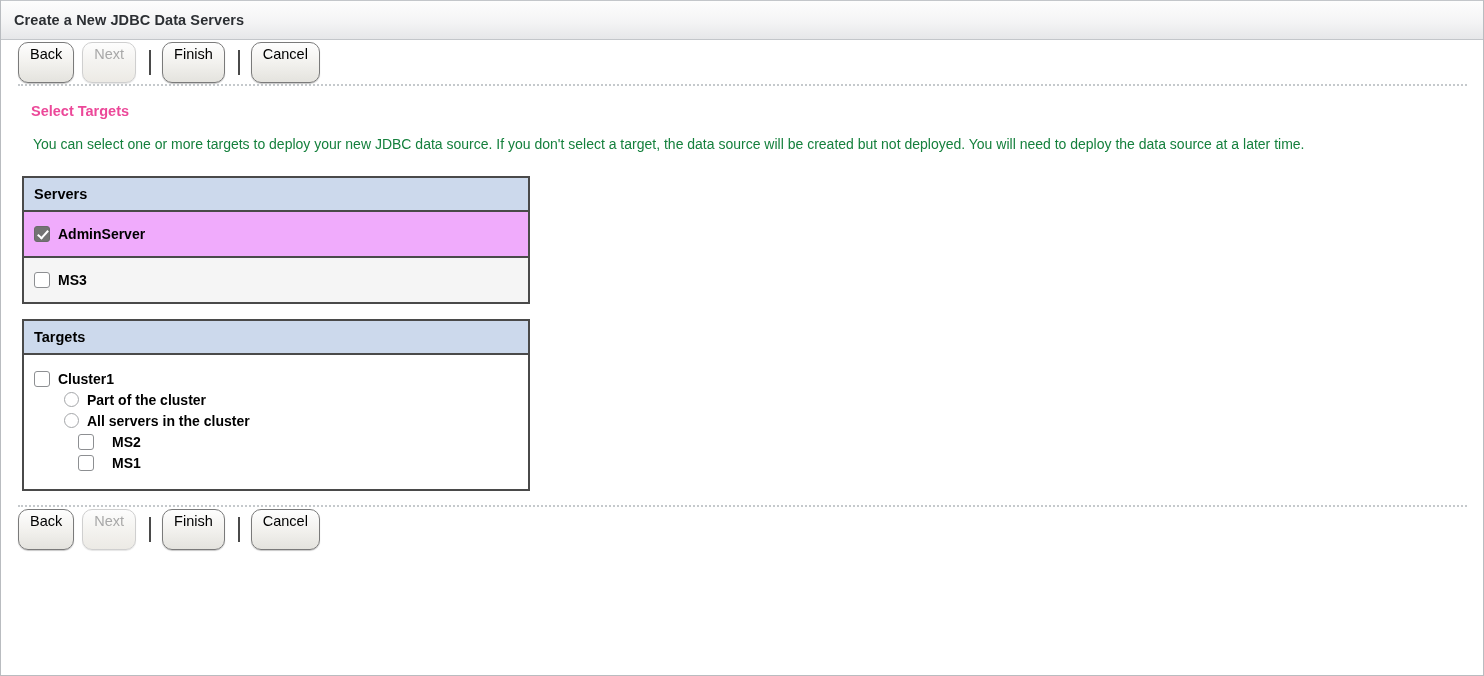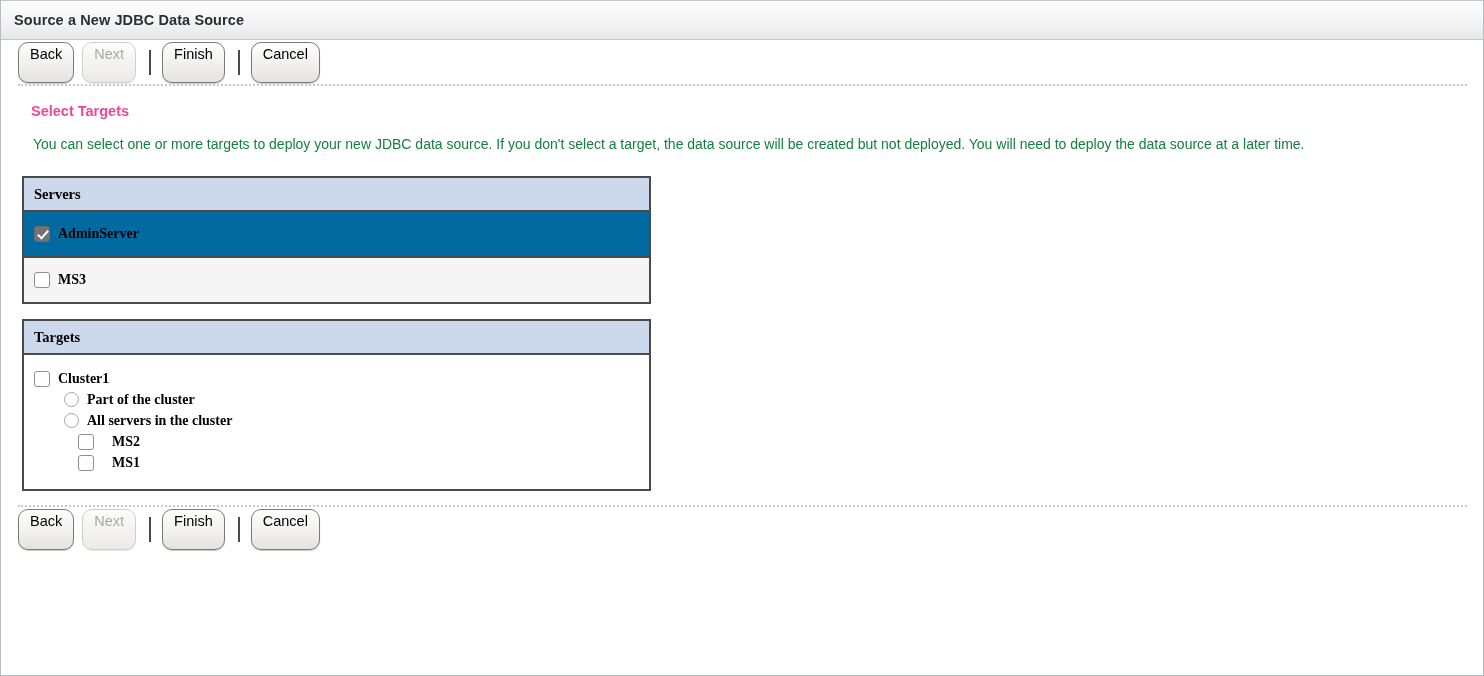--- a/index.html
+++ b/index.html
@@ -100,46 +100,45 @@
   .section-desc {
     font-size: 14px;
     color: #15803d;
     line-height: 20px;
     margin: 15px 0 0 15px;
     max-width: 1448px;
   }
 
   
   .box {
-    width: 629px;
+    width: 508px;
     margin-left: 4px;
     border: 2px solid #4a4a4a;
     box-sizing: border-box;
     background: #ffffff;
-    font-family: Liberation Serif, serif;
   }
   .box + .box { margin-top: 15px; }
 
   .box-header {
     background: #ccd9ec;
     border-bottom: 2px solid #4a4a4a;
     font-size: 14.5px;
     font-weight: bold;
     color: #000000;
     padding: 6px 0 6px 10px;
     height: 20px;
     line-height: 20px;
     box-sizing: content-box;
   }
 
   .box-row {
     padding: 14px 0 14px 10px;
     display: flex;
     align-items: center;
-    background: #0369a1;
+    background: #f0abfc;
   }
   .box-row.alt { background: #f5f5f5; }
   .box-row + .box-row { border-top: 2px solid #4a4a4a; align-items: center; }
 
   .box-body {
     padding: 16px 0 18px 10px;
     background: #ffffff;
   }
 
   .row-label {
@@ -199,21 +198,21 @@
   .indent-2 { margin-left: 44px; gap: 10px; }
 
   .spacer-bottom { height: 14px; }
 </style>
 </head>
 <body>
 
 <div class="window">
 
   <div class="titlebar">
-    <span class="titlebar-text">Source a New JDBC Data Source</span>
+    <span class="titlebar-text">Create a New JDBC Data Servers</span>
   </div>
 
   <div class="btnbar top">
     <button class="btn">Back</button>
     <button class="btn disabled">Next</button>
     <span class="vsep"></span>
     <button class="btn">Finish</button>
     <span class="vsep"></span>
     <button class="btn">Cancel</button>
   </div>

